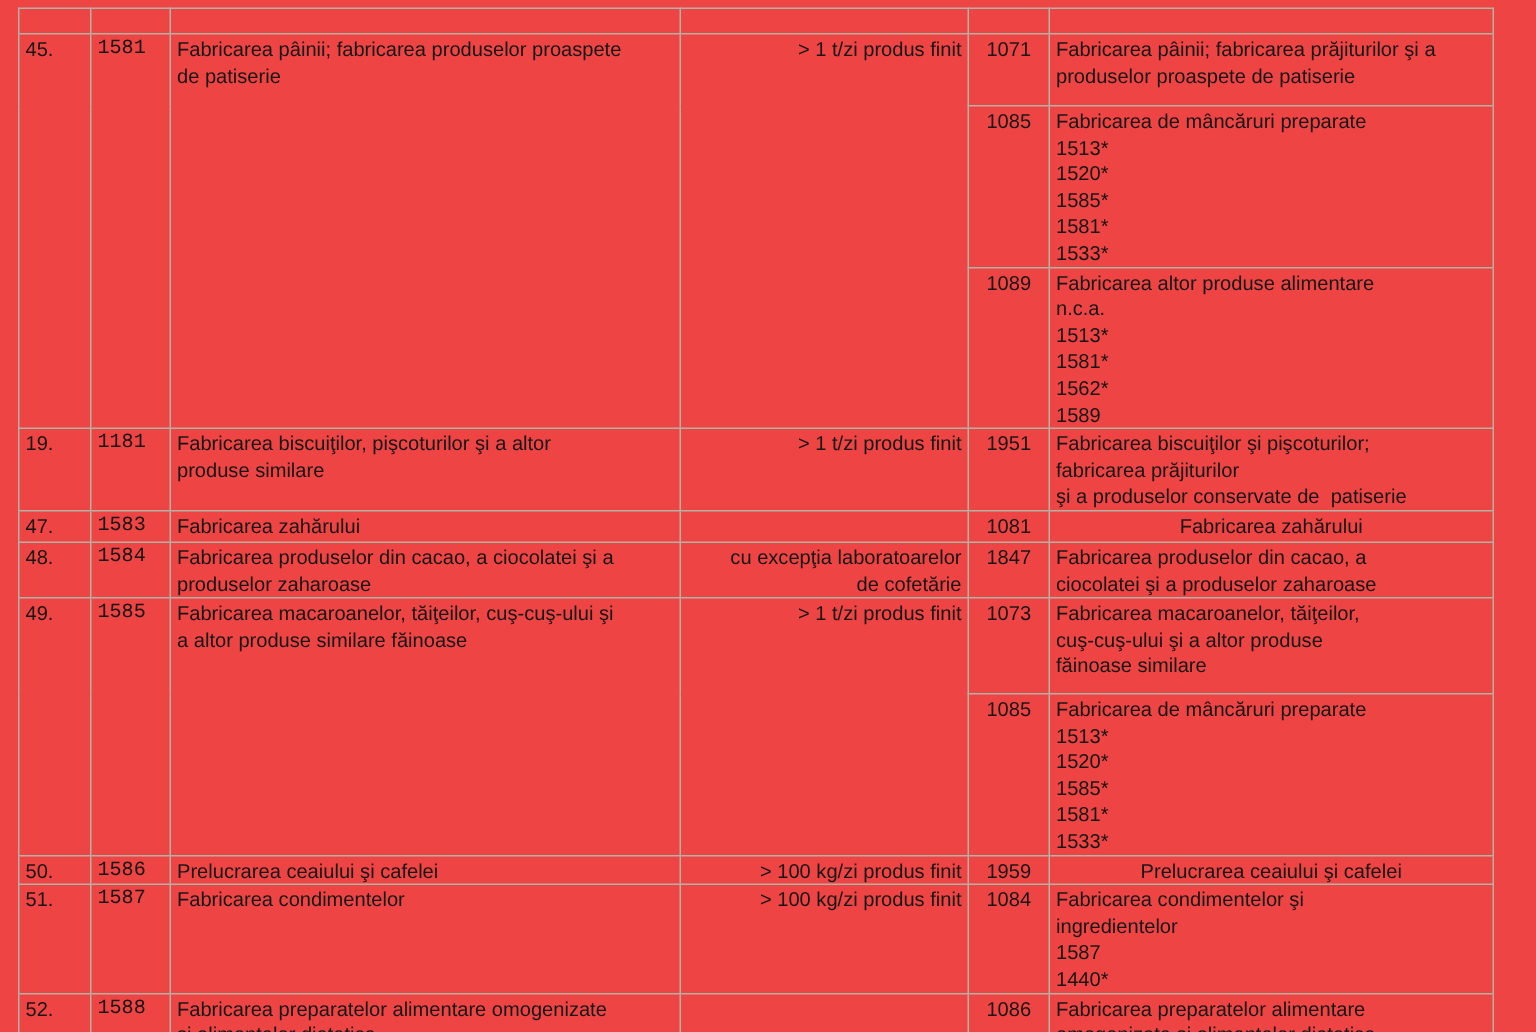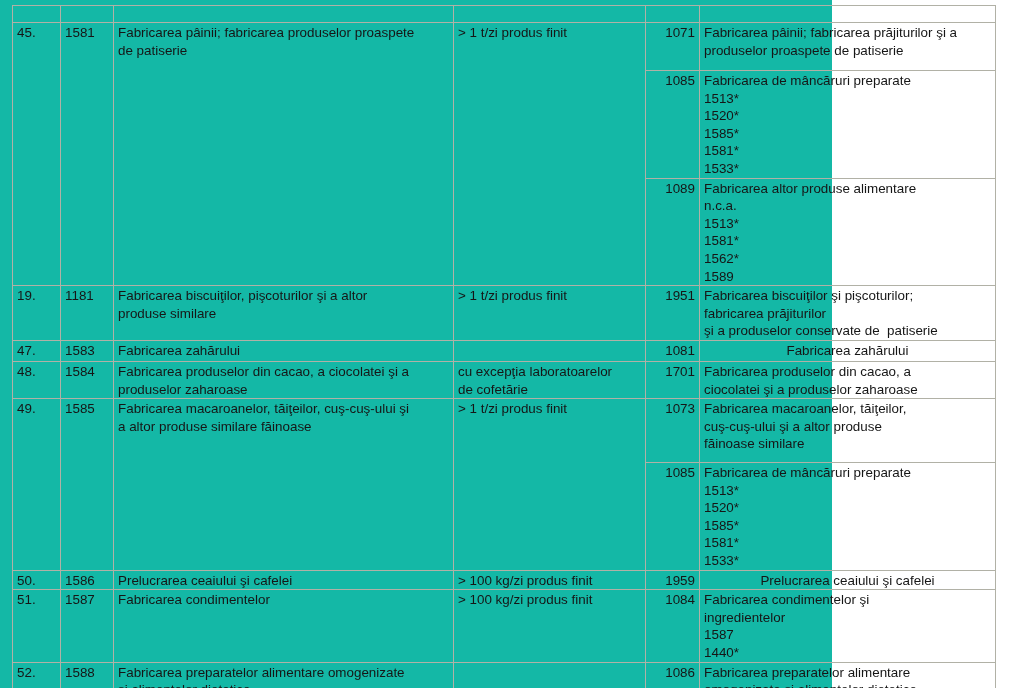--- a/index.html
+++ b/index.html
@@ -6,23 +6,23 @@
     margin: 0;
     padding: 0;
     background: #ffffff;
     width: 1024px;
     height: 688px;
     overflow: hidden;
     font-family: "Liberation Sans", sans-serif;
   }
   .page {
     position: relative;
-    width: 832px;
+    width: 1024px;
     height: 688px;
-    background: #14b8a6;
+    background: #ef4444;
   }
   table.corr {
     position: absolute;
     left: 12px;
     top: 5px;
     width: 983px;
     border-collapse: collapse;
     table-layout: fixed;
   }
   table.corr td {
@@ -32,24 +32,24 @@
     line-height: 17.6px;
     color: #161616;
     padding: 1px 4px 0 4px;
     overflow: hidden;
     white-space: pre;
   }
   tr.lastrow td {
     border-bottom: 3px solid #96968c;
   }
   td.num   { padding-left: 6px; }
-  td.code  { padding-left: 7px; }
+  td.code  { padding-left: 7px; font-family: Liberation Mono, monospace; }
   td.desc  { padding-left: 5px; margin-top: 24px; }
-  td.cond  { text-align: left; padding-left: 1px; padding-right: 1px; }
-  td.code2 { text-align: right; padding-left: 1px; padding-right: 1px; }
+  td.cond  { text-align: right; padding-left: 1px; padding-right: 1px; }
+  td.code2 { text-align: center; padding-left: 1px; padding-right: 1px; }
   td.desc2 { padding-left: 5px; padding-right: 1px; margin-top: 32px; }
   td.center { text-align: center; }
   td.hdr { padding: 0; }
 </style>
 </head>
 <body>
 
 <div class="page">
   <table class="corr">
     <colgroup>
@@ -121,21 +121,21 @@
       <td class="desc2 center">Fabricarea zahărului</td>
     </tr>
 
     <tr style="height:34px">
       <td class="num">48.</td>
       <td class="code">1584</td>
       <td class="desc">Fabricarea produselor din cacao, a ciocolatei şi a
 produselor zaharoase</td>
       <td class="cond">cu excepţia laboratoarelor
 de cofetărie</td>
-      <td class="code2">1701</td>
+      <td class="code2">1847</td>
       <td class="desc2">Fabricarea produselor din cacao, a
 ciocolatei şi a produselor zaharoase</td>
     </tr>
 
     <tr style="height:64px">
       <td class="num" rowspan="2">49.</td>
       <td class="code" rowspan="2">1585</td>
       <td class="desc" rowspan="2">Fabricarea macaroanelor, tăiţeilor, cuş-cuş-ului şi
 a altor produse similare făinoase</td>
       <td class="cond" rowspan="2">&gt; 1 t/zi produs finit</td>

